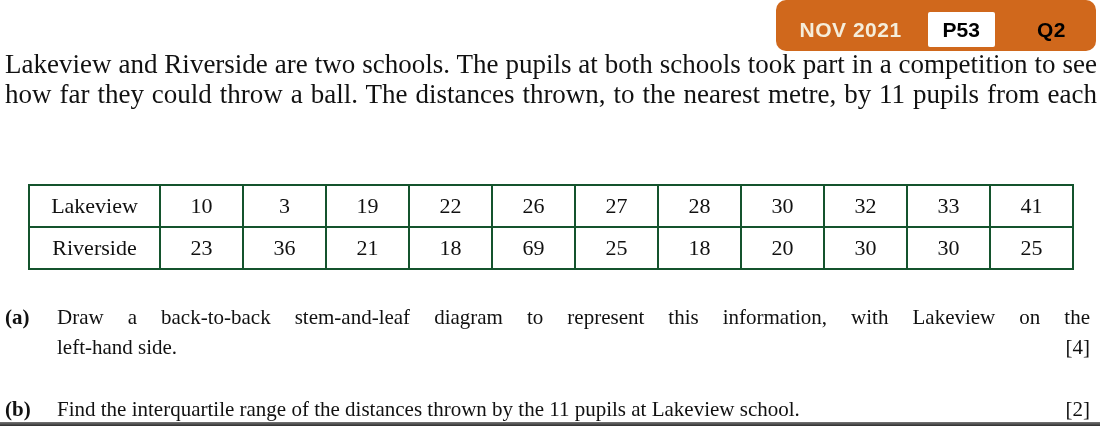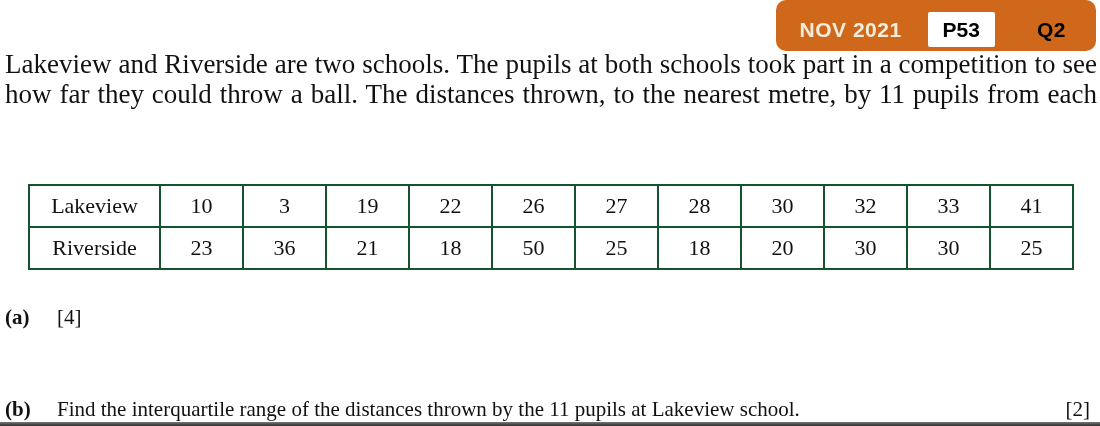--- a/index.html
+++ b/index.html
@@ -126,35 +126,37 @@
       <td class="val">32</td>
       <td class="val">33</td>
       <td class="val">41</td>
     </tr>
     <tr>
       <td class="school">Riverside</td>
       <td class="val">23</td>
       <td class="val">36</td>
       <td class="val">21</td>
       <td class="val">18</td>
-      <td class="val">50</td>
+      <td class="val">69</td>
       <td class="val">25</td>
       <td class="val">18</td>
       <td class="val">20</td>
       <td class="val">30</td>
       <td class="val">30</td>
       <td class="val">25</td>
     </tr>
   </tbody>
 </table>
 
 <div class="question q-a">
   <div class="q-label">(a)</div>
   <div class="q-body">
+    <div class="line1">Draw a back-to-back stem-and-leaf diagram to represent this information, with Lakeview on the</div>
     <div class="line2">
+      <span>left-hand side.</span>
       <span class="marks">[4]</span>
     </div>
   </div>
 </div>
 
 <div class="question q-b">
   <div class="q-label">(b)</div>
   <div class="q-text">Find the interquartile range of the distances thrown by the 11 pupils at Lakeview school.</div>
   <div class="marks">[2]</div>
 </div>

